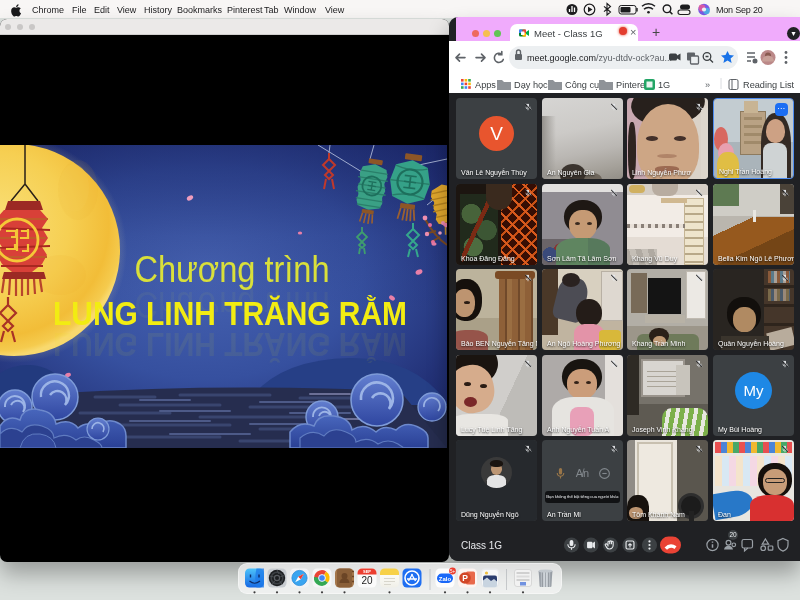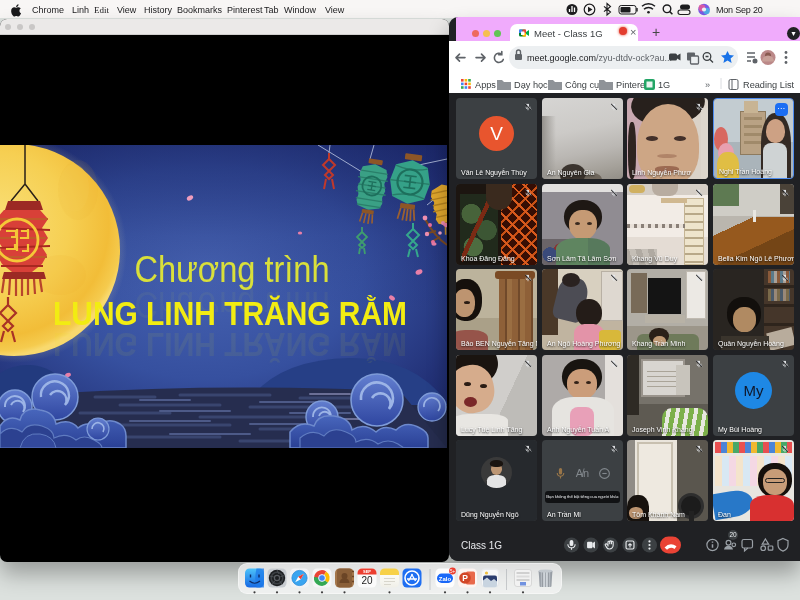--- a/index.html
+++ b/index.html
@@ -35,22 +35,22 @@
 #dock { position:absolute; left:238px; top:563px; width:324px; height:31px; background:rgba(246,246,246,0.72); border:0.5px solid rgba(255,255,255,0.4); border-radius:9px; }
 </style>
 </head>
 <body>
 
 <div id="menubar">
   <svg class="mi" style="left:11px;top:3.5px;" width="11" height="13" viewBox="0 0 170 200">
       <path fill="#1a1a1c" d="M150.4,69.2c-1.1,0.8-20.3,11.7-20.3,35.8c0,27.9,24.5,37.8,25.2,38c-0.1,0.6-3.9,13.5-12.9,26.6c-8,11.6-16.4,23.1-29.2,23.1s-16.1-7.4-30.8-7.4c-14.4,0-19.5,7.7-31.2,7.7s-19.8-10.7-29.2-23.9C11.1,153.7,2.4,129.7,2.4,106.9c0-36.5,23.7-55.9,47.1-55.9c12.4,0,22.7,8.2,30.5,8.2c7.4,0,19-8.7,33.1-8.7C118.4,50.5,137.5,51,150.4,69.2z M106.4,34.8c5.8-6.9,9.9-16.5,9.9-26.1c0-1.3-0.1-2.7-0.4-3.7c-9.4,0.4-20.7,6.3-27.4,14.1c-5.3,6-10.3,15.6-10.3,25.3c0,1.5,0.2,2.9,0.4,3.4c0.6,0.1,1.6,0.2,2.5,0.2C89.7,48,100.1,42.4,106.4,34.8z"></path>
     </svg>
   <span class="mi" style="left:32px;font-weight:normal;">Chrome</span>
-  <span class="mi" style="left:72px;">Linh</span>
-    <span class="mi" style="left:94px;font-family:Liberation Serif, serif;">Edit</span>
+  <span class="mi" style="left:72px;">File</span>
+    <span class="mi" style="left:94px;">Edit</span>
     <span class="mi" style="left:117px;">View</span>
   <span class="mi" style="left:144px;">History</span>
     <span class="mi" style="left:177px;">Bookmarks</span>
     <span class="mi" style="left:227px;">Pinterest</span>
   <span class="mi" style="left:264px;">Tab</span>
     <span class="mi" style="left:284px;">Window</span>
     <span class="mi" style="left:325px;">View</span>
 </div>
 <div id="menu-right">
   <svg width="155" height="19" viewBox="0 0 155 19" style="position:absolute;left:564px;top:0;">
@@ -611,21 +611,21 @@
           <g fill="#e8eaed">
             <path d="M12 14.5a3 3 0 0 0 3-3V5.5a3 3 0 0 0-6 0v6a3 3 0 0 0 3 3z"></path>
             <path d="M17.5 11.5a5.5 5.5 0 0 1-11 0H4.6a7.4 7.4 0 0 0 6.4 7.3V22h2v-3.2a7.4 7.4 0 0 0 6.4-7.3z"></path>
           </g>
           <line x1="4" y1="2.5" x2="21" y2="19.5" stroke="#202124" stroke-width="3.4"></line>
           <line x1="5.2" y1="1.6" x2="22.2" y2="18.6" stroke="#e8eaed" stroke-width="1.9"></line>
         </svg>
         <div class="nm">Joseph Vinh Khang</div>
       </div>
 <div class="tile " style="left:264px;top:262px;">
-        <div style="position:absolute;left:22px;top:17px;width:37px;height:37px;border-radius:50%;background:#1e88e5;color:#0f172a;font-size:15px;text-align:center;line-height:37px;">My</div>
+        <div style="position:absolute;left:22px;top:17px;width:37px;height:37px;border-radius:50%;background:#1e88e5;color:#ffffff;font-size:15px;text-align:center;line-height:37px;">My</div>
         <svg class="mic" width="8" height="8" viewBox="0 0 24 24">
           <g fill="#e8eaed">
             <path d="M12 14.5a3 3 0 0 0 3-3V5.5a3 3 0 0 0-6 0v6a3 3 0 0 0 3 3z"></path>
             <path d="M17.5 11.5a5.5 5.5 0 0 1-11 0H4.6a7.4 7.4 0 0 0 6.4 7.3V22h2v-3.2a7.4 7.4 0 0 0 6.4-7.3z"></path>
           </g>
           <line x1="4" y1="2.5" x2="21" y2="19.5" stroke="#202124" stroke-width="3.4"></line>
           <line x1="5.2" y1="1.6" x2="22.2" y2="18.6" stroke="#e8eaed" stroke-width="1.9"></line>
         </svg>
         <div class="nm">My Bùi Hoàng</div>
       </div>

